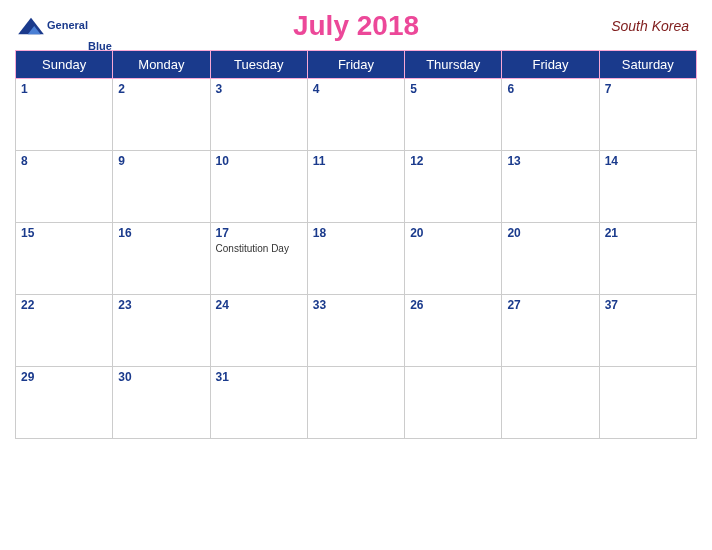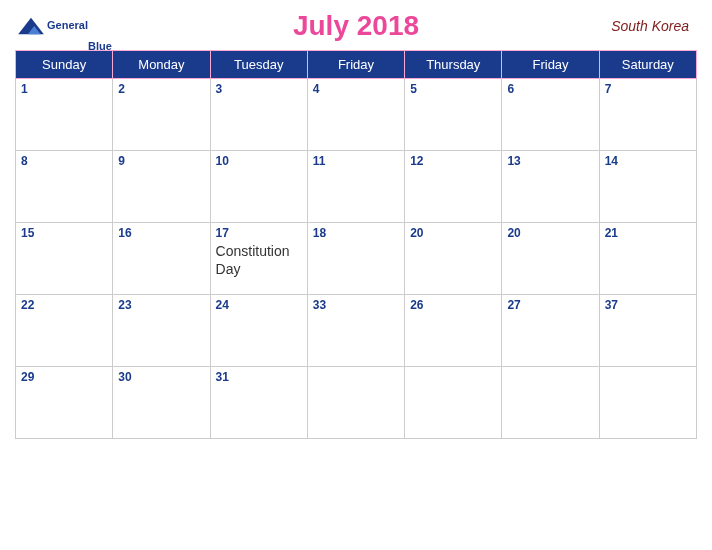--- a/index.html
+++ b/index.html
@@ -82,21 +82,21 @@
       height: 72px;
       width: calc(100% / 7);
     }
     .date-num {
       font-size: 12px;
       color: #1a3a8c;
       font-weight: bold;
       display: block;
     }
     .holiday-text {
-      font-size: 14px;
+      font-size: 10px;
       color: #333;
       display: block;
       margin-top: 2px;
       line-height: 1.3;
     }
     .empty-cell {
       background: #fff;
     }
   </style>
 </head>

